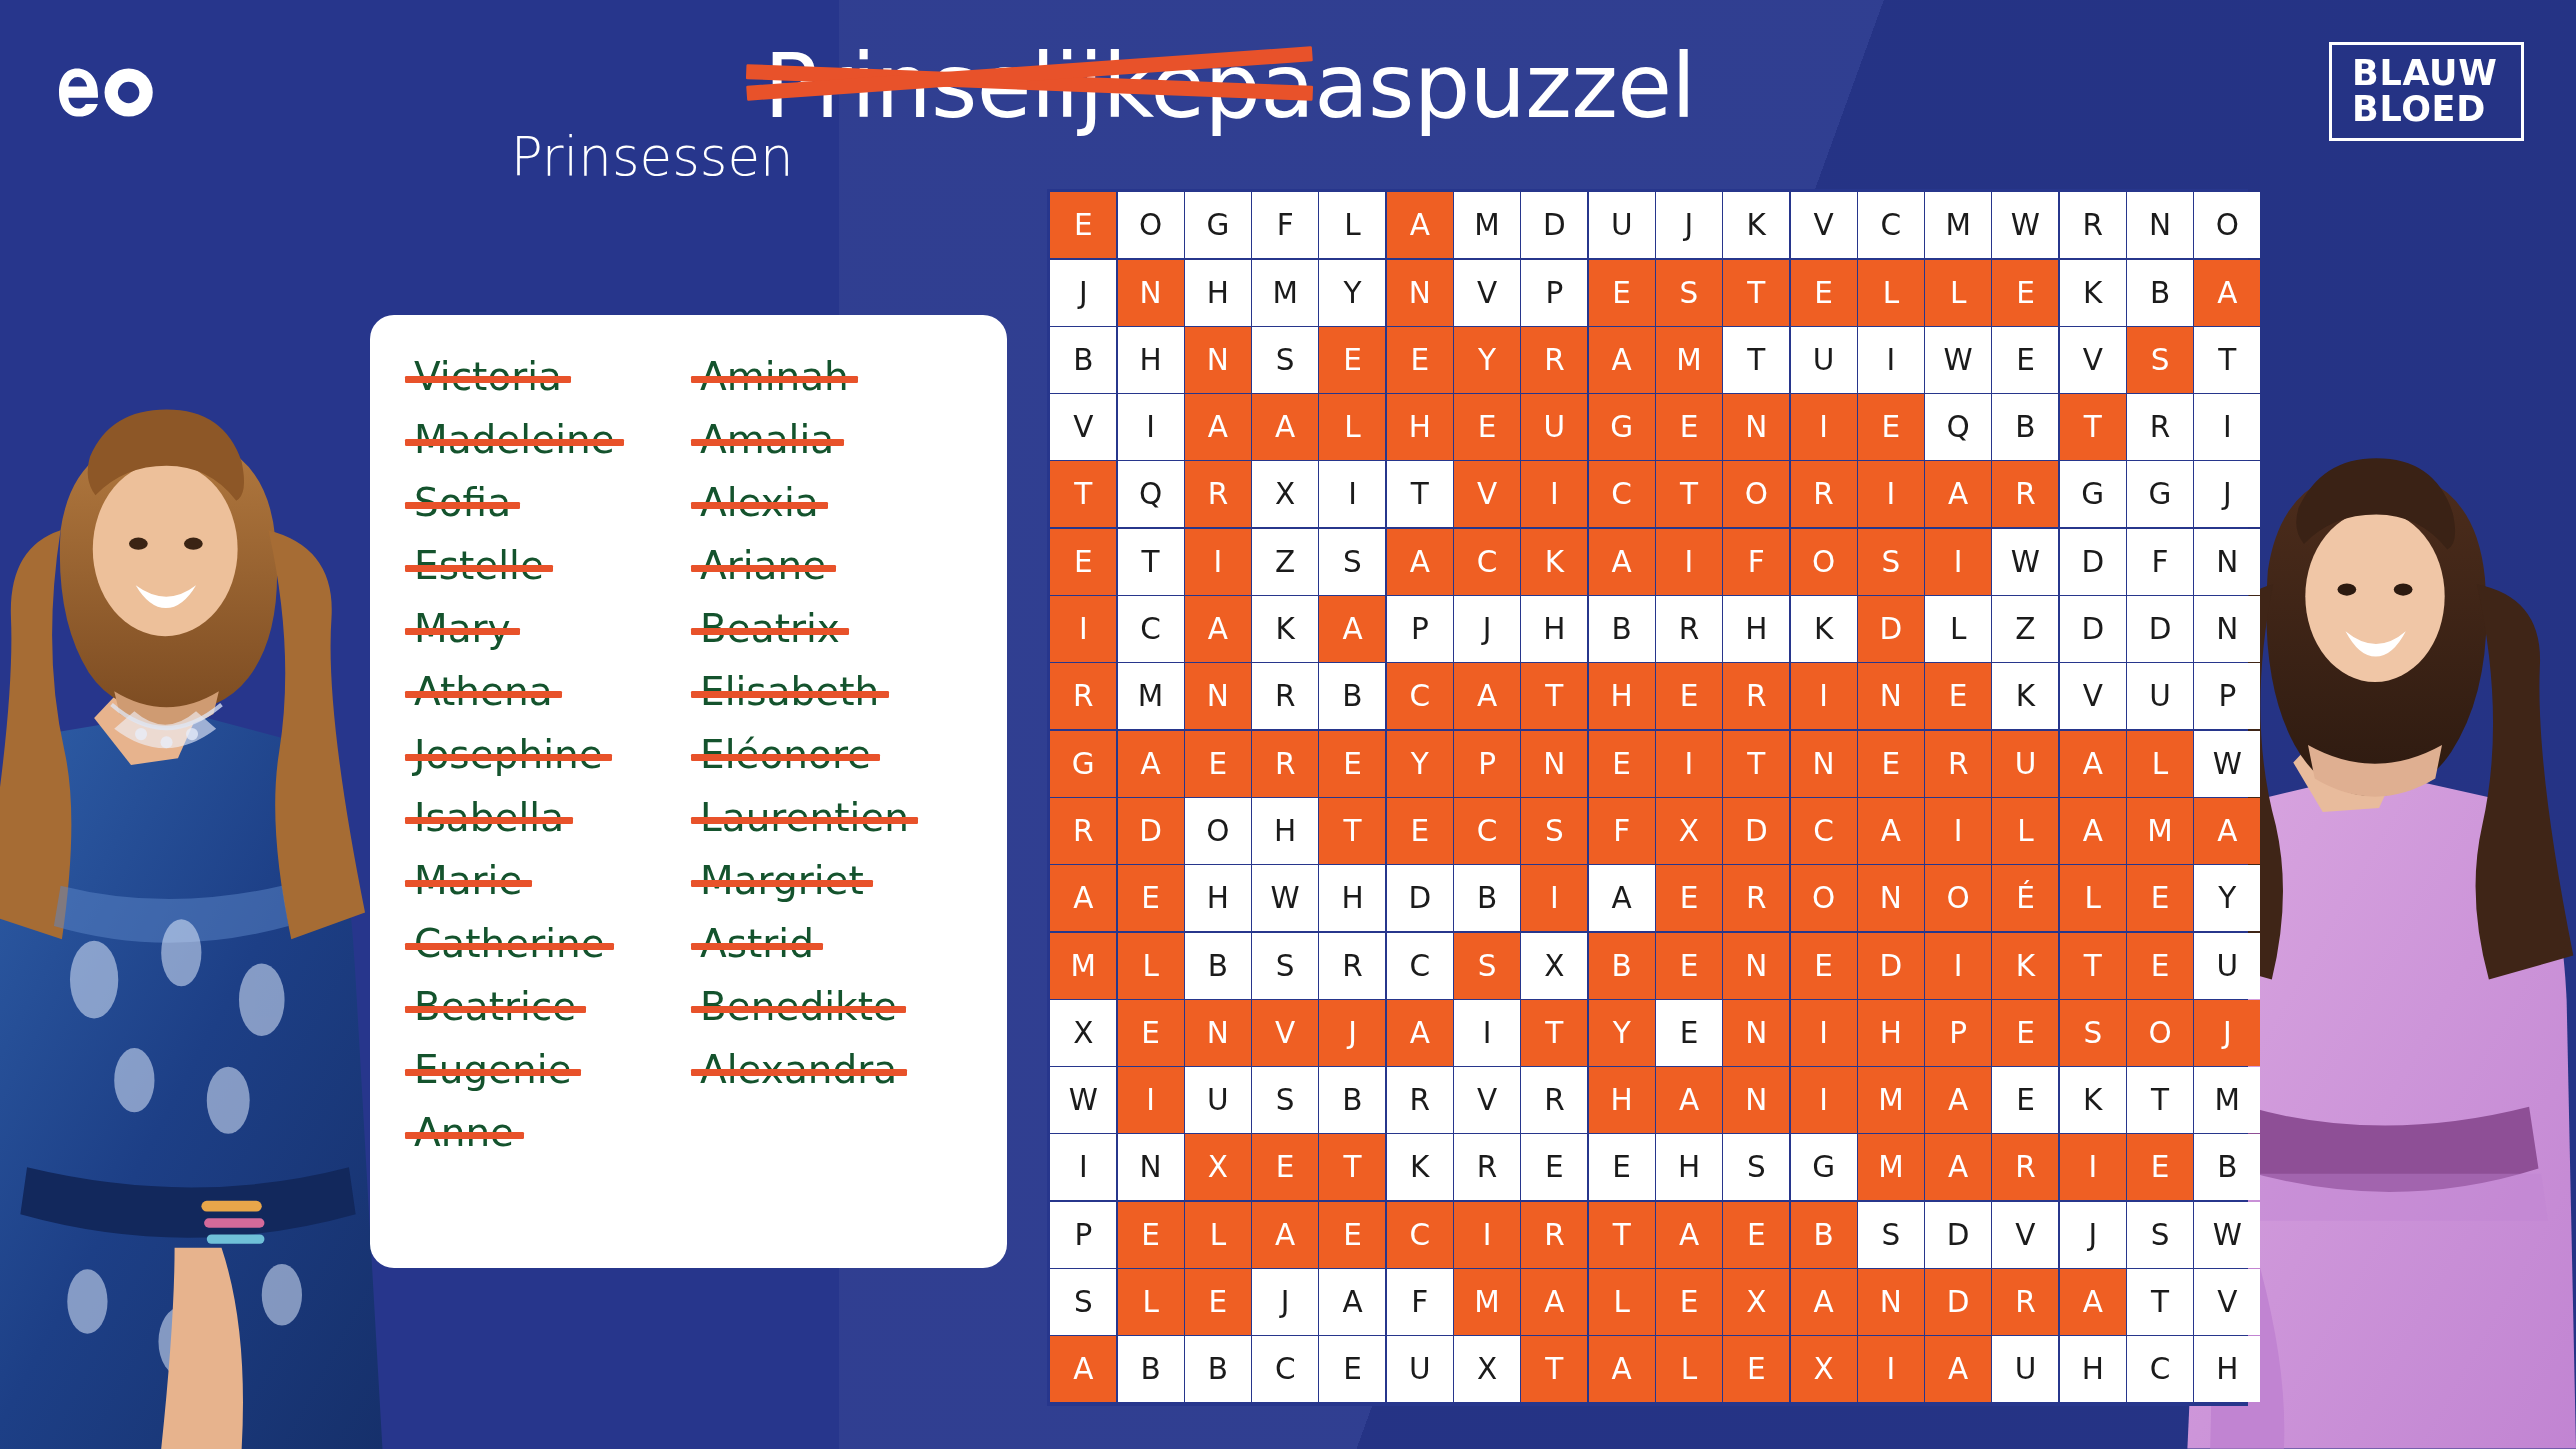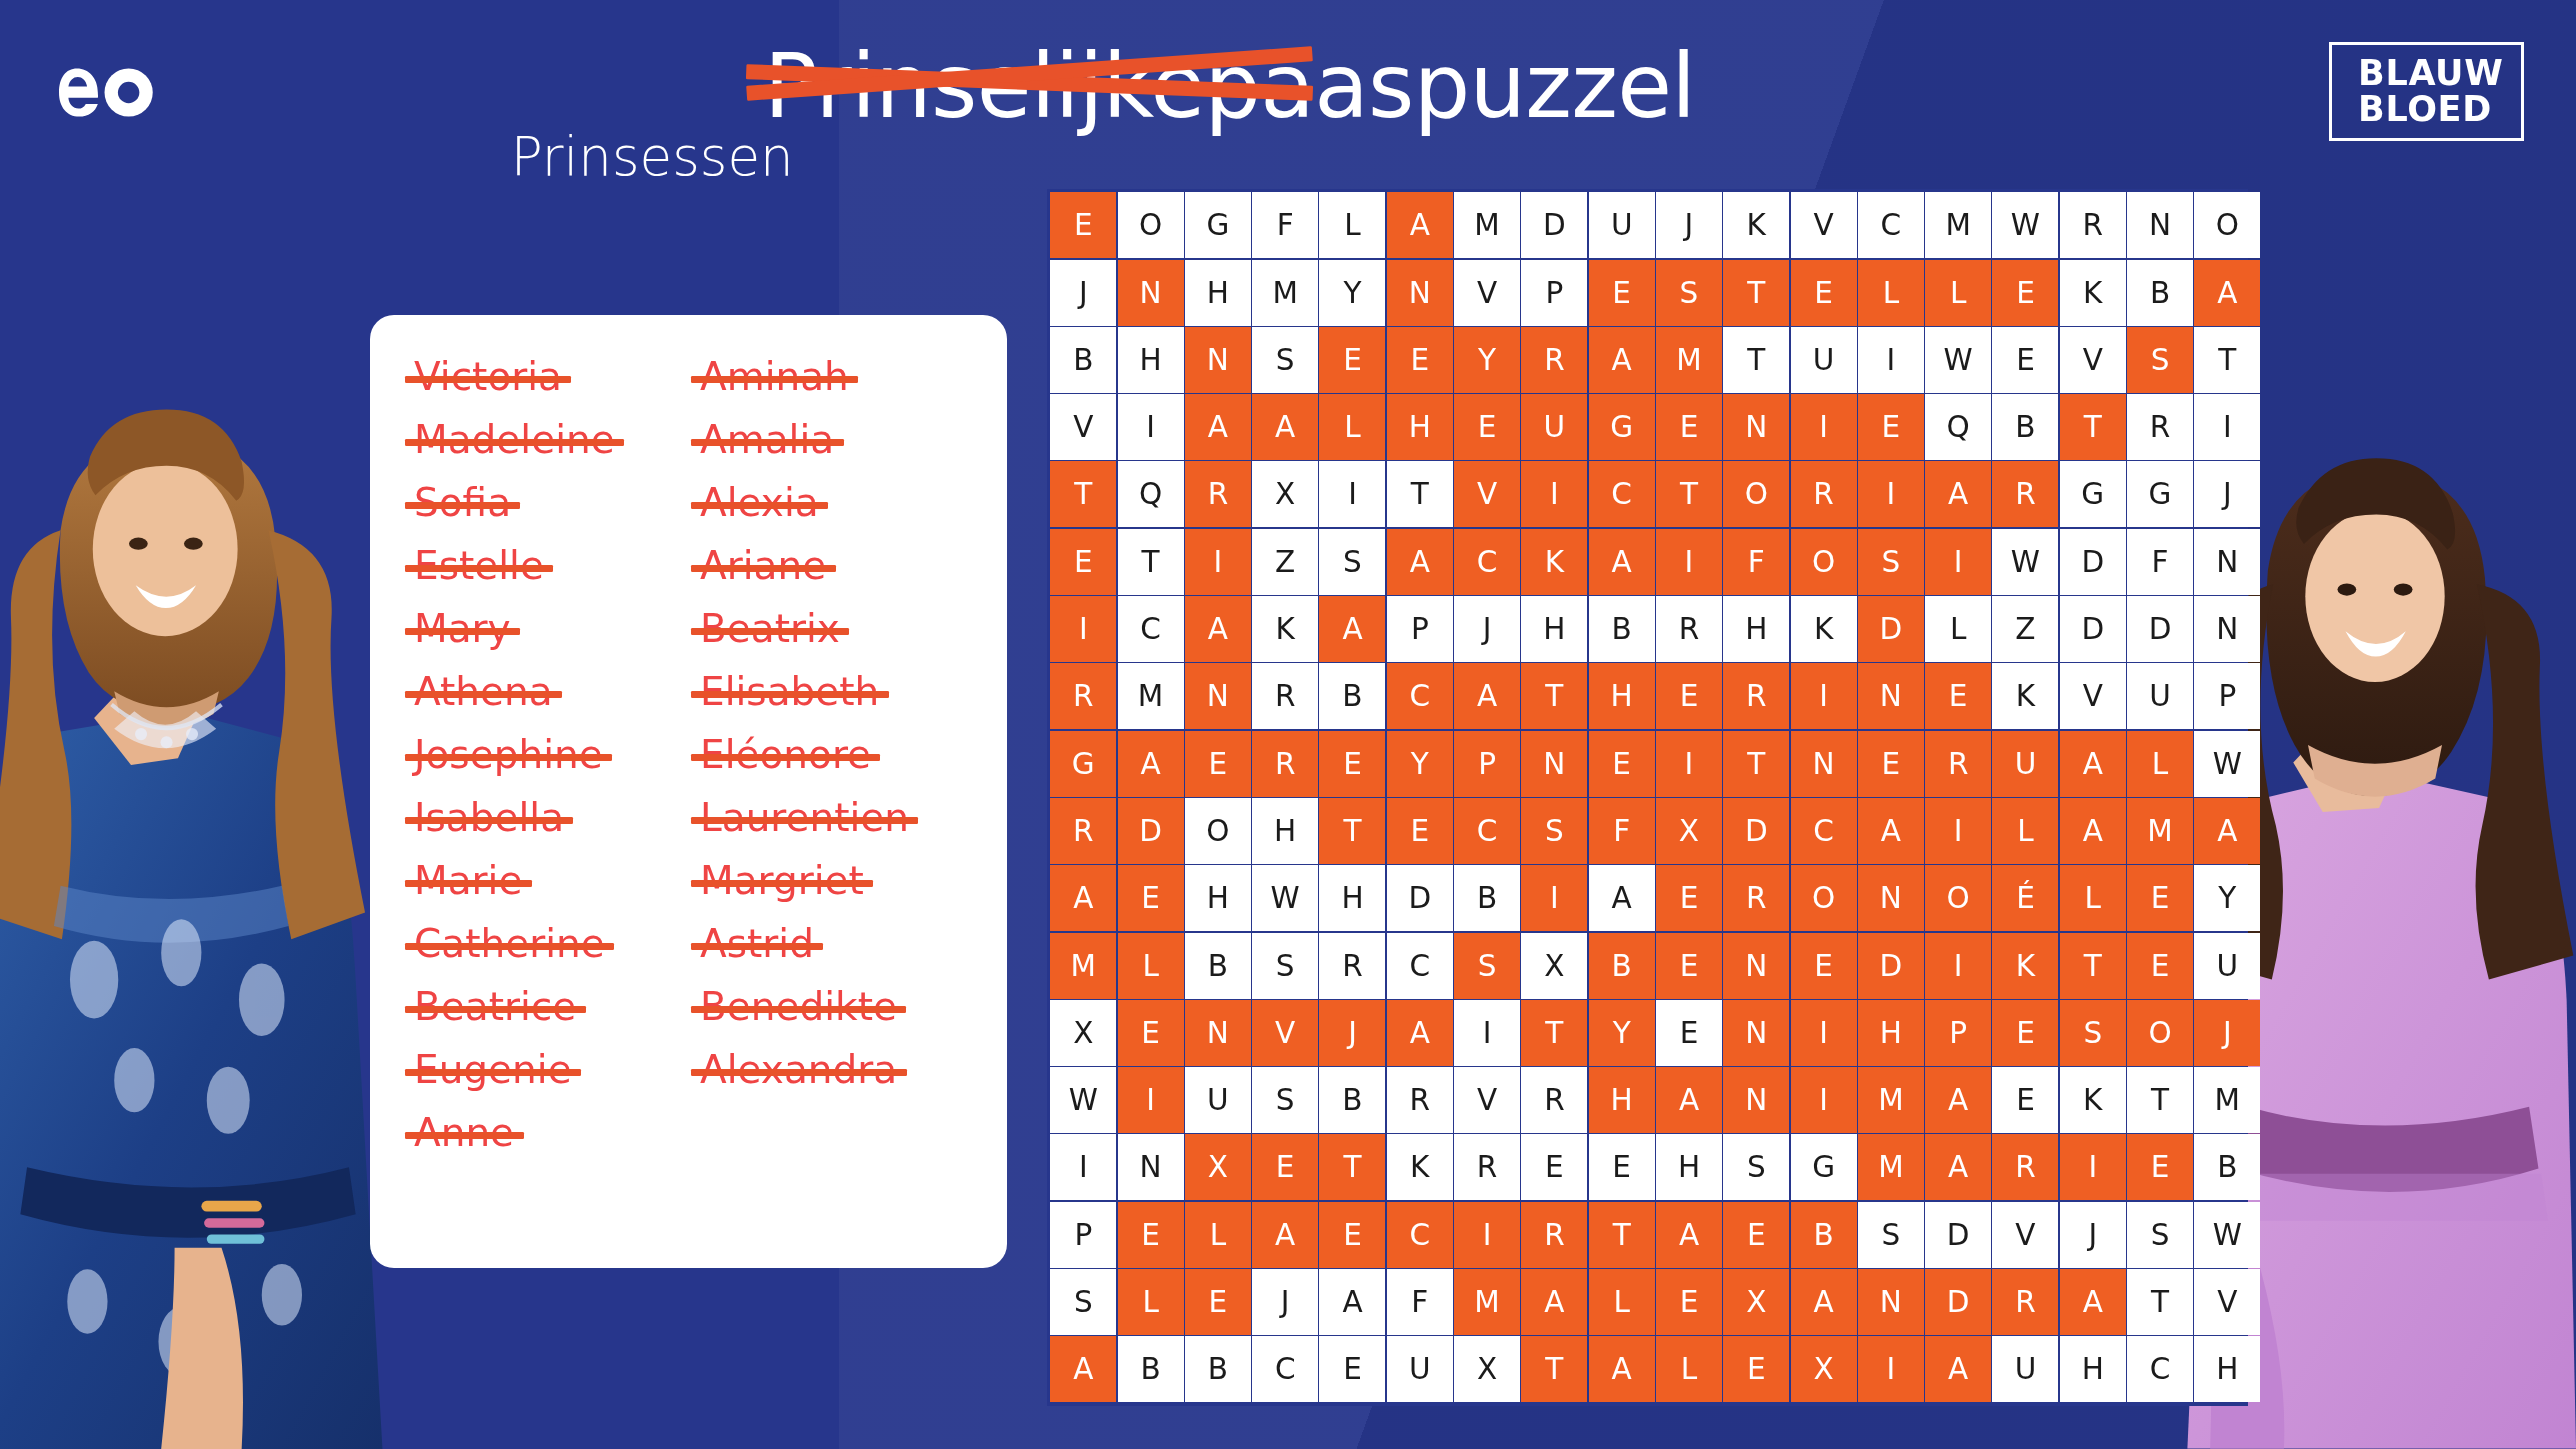--- a/index.html
+++ b/index.html
@@ -30,21 +30,21 @@
   .eo-logo svg { width: 100%; height: 100%; display: block; }
 
   .blauw-bloed {
     position: absolute;
     right: 52px; top: 42px;
     width: 195px; height: 99px;
     border: 3.4px solid #ffffff;
     color: #ffffff;
     display: flex; flex-direction: column;
     justify-content: center;
-    padding-left: 26px;
+    padding-left: 20px;
     letter-spacing: 0.7px;
   }
   .blauw-bloed .bb-line {
     font-size: 35px;
     font-weight: 700;
     line-height: 1.02;
     font-family: "DejaVu Sans", sans-serif;
   }
 
   
@@ -104,21 +104,21 @@
     background: #ffffff;
     border-radius: 24px;
     padding: 42px 44px;
     display: flex;
     gap: 23px;
   }
   .word-col { flex: 1; }
   .word-item {
     position: relative;
     font-size: 39px;
-    color: #ef4444;
+    color: #14532d;
     font-weight: 400;
     line-height: 1.0;
     margin-bottom: 24px;
     display: inline-block;
     width: 100%;
     font-family: "DejaVu Sans", sans-serif;
   }
   .word-item .wtext { position: relative; display: inline-block; }
   .word-item.struck .wtext::after {
     content: "";

